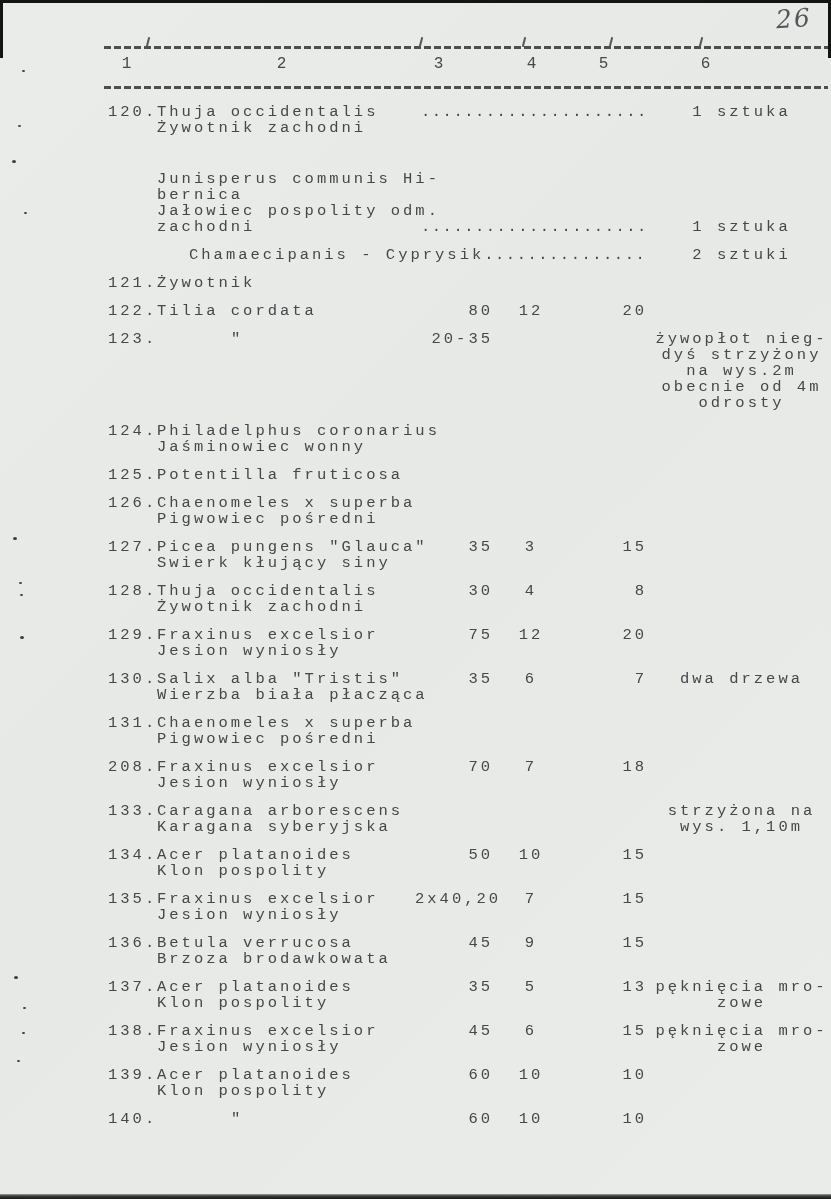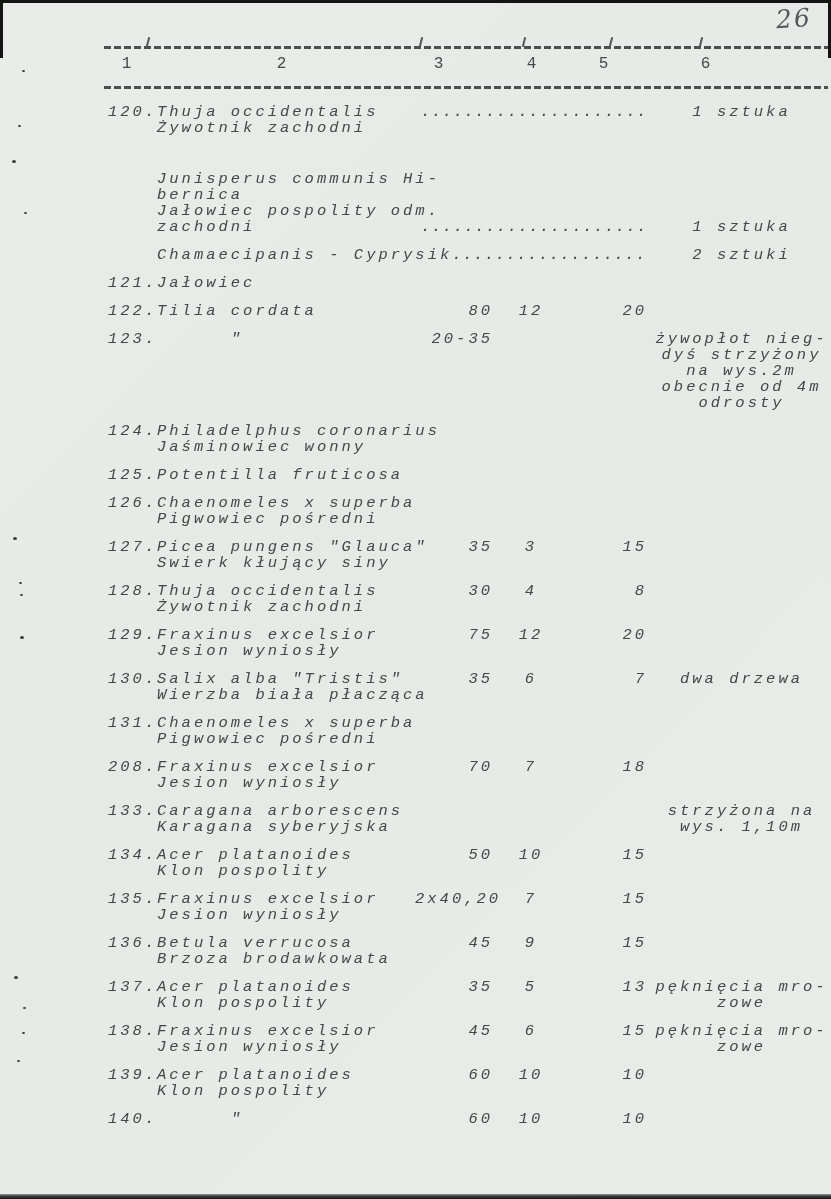--- a/index.html
+++ b/index.html
@@ -36,27 +36,27 @@
     background:repeating-linear-gradient(90deg,#4c4e50 0px,#4c4e50 7px,rgba(0,0,0,0) 7px,rgba(0,0,0,0) 10px);}
   .rule-top{top:46px;}
   .rule-bottom{top:86px;}
   .tick{position:absolute;top:37px;width:2px;height:10px;background:#55585a;transform:rotate(14deg);}
 
   .col-header{position:absolute;top:56px;transform:translateX(-50%);font-size:16px;color:#46484b;}
 
   
   #entries{position:absolute;top:104px;left:104px;width:724px;}
   .entry{display:grid;grid-template-columns:53px 258px 78px 76px 78px 1fr;
-    align-items:start;margin-bottom:12px;font-style:italic;}
+    align-items:start;margin-bottom:12px;}
   .entry.tight{margin-bottom:0;margin-top:35px;}
   .c-num{grid-column:1;grid-row:1;padding-left:4px;white-space:nowrap;}
   .c-name{grid-column:2;grid-row:1;}
   .c-name .line{white-space:nowrap;}
   .c-name-span{grid-column:2/6;grid-row:1;display:flex;min-width:0;}
-  .c-name-span .nm{white-space:nowrap;}
+  .c-name-span .nm{white-space:nowrap;margin-left:32px;}
   .c3{grid-column:3;grid-row:1;text-align:right;white-space:nowrap;}
   .c4{grid-column:4;grid-row:1;text-align:center;white-space:nowrap;}
   .c5{grid-column:5;grid-row:1;text-align:right;white-space:nowrap;}
   .dots{grid-column:3/6;grid-row:1;overflow:hidden;white-space:nowrap;
     letter-spacing:1.5px;padding-left:6px;}
   .dots-inline{flex:1;overflow:hidden;white-space:nowrap;letter-spacing:1.5px;}
   .c6{grid-column:6;grid-row:1;padding-left:8px;text-align:center;}
   .c6 .line{white-space:nowrap;}
   .ditto{display:inline-block;margin-left:74px;}
 </style>
@@ -118,21 +118,21 @@
           <div class="nm">Chamaecipanis - Cyprysik</div>
           <div class="dots-inline">..............................................</div>
         </div>
         <div class="c6">
           <div class="line">2 sztuki</div>
         </div>
       </div>
       <div class="entry">
         <div class="c-num">121.</div>
         <div class="c-name">
-          <div class="line">Jałowiec</div>
+          <div class="line">Żywotnik</div>
         </div>
       </div>
       <div class="entry">
         <div class="c-num">122.</div>
         <div class="c-name">
           <div class="line">Tilia cordata</div>
         </div>
         <div class="c3">80</div>
         <div class="c4">12</div>
         <div class="c5">20</div>

